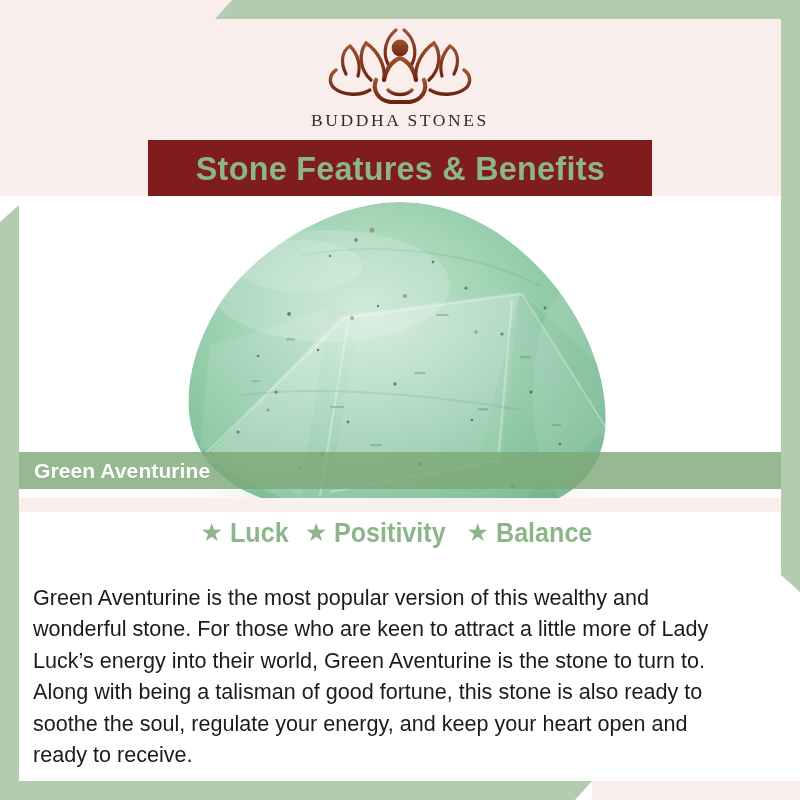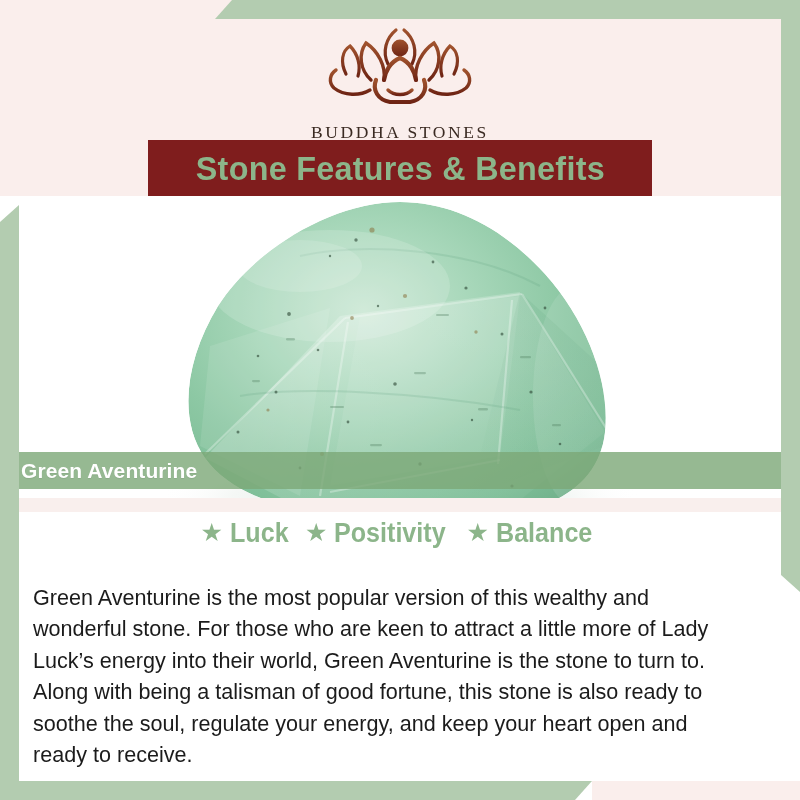--- a/index.html
+++ b/index.html
@@ -42,21 +42,21 @@
   .header{
     position:absolute;top:0;left:0;width:800px;height:196px;
     background:#faeeec;
   }
   .logo-wrap{
     position:absolute;top:18px;left:0;width:800px;
     display:flex;flex-direction:column;align-items:center;
   }
   .logo-mark{width:168px;height:92px;display:block;}
   .logo-word{
-    margin-top:12px;
+    margin-top:0;
     font-family:"Liberation Serif", serif;
     font-size:17.5px;letter-spacing:2.6px;
     color:#3a2a22;font-weight:400;
   }
 
   
   .title-banner{
     position:absolute;left:148px;top:140px;width:504px;height:56px;
     background:#7f1d1d;
     display:flex;align-items:center;justify-content:center;
@@ -77,21 +77,21 @@
   }
   .stone-svg{position:absolute;left:0;top:0;}
 
   
   .label-bar{
     position:absolute;left:0;top:452px;width:800px;height:37px;
     background:rgba(124,168,119,0.80);
     display:flex;align-items:center;
   }
   .label-text{
-    margin-left:21px;
+    margin-left:34px;
     font-size:21px;font-weight:700;color:#ffffff;
     letter-spacing:0.1px;
     text-shadow:0 1px 1px rgba(0,0,0,0.07);
   }
 
   
   .divider-strip{
     position:absolute;left:19px;top:498px;width:762px;height:14px;
     background:#f9efed;
   }

